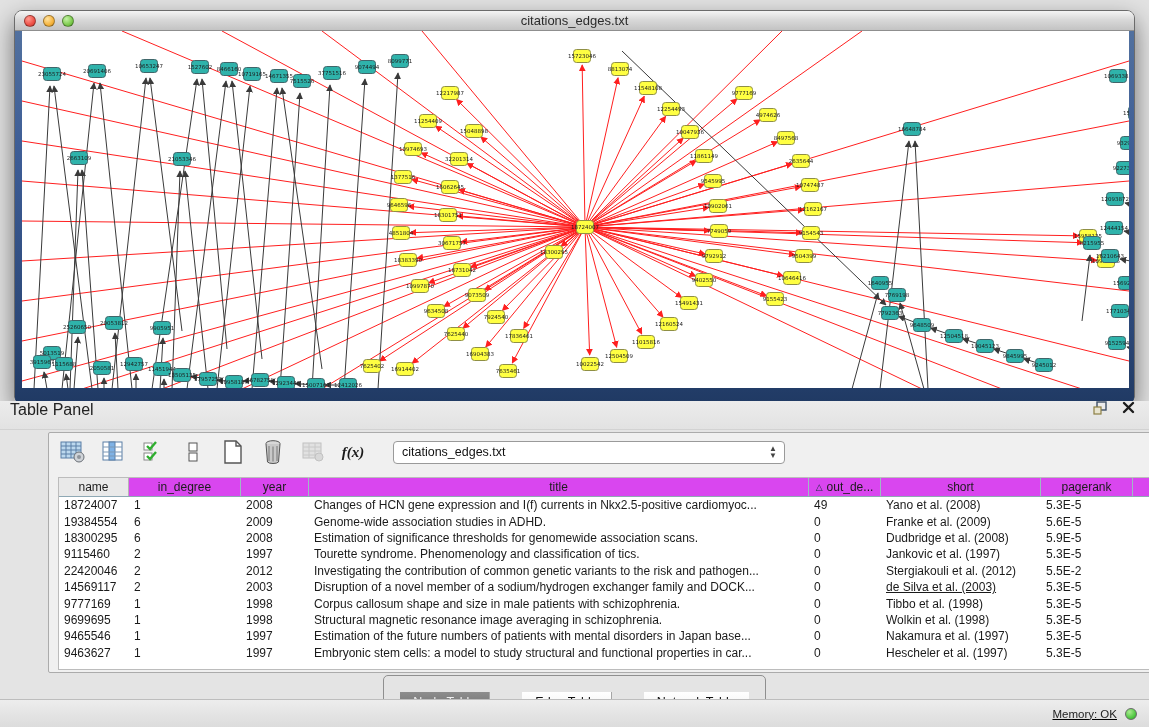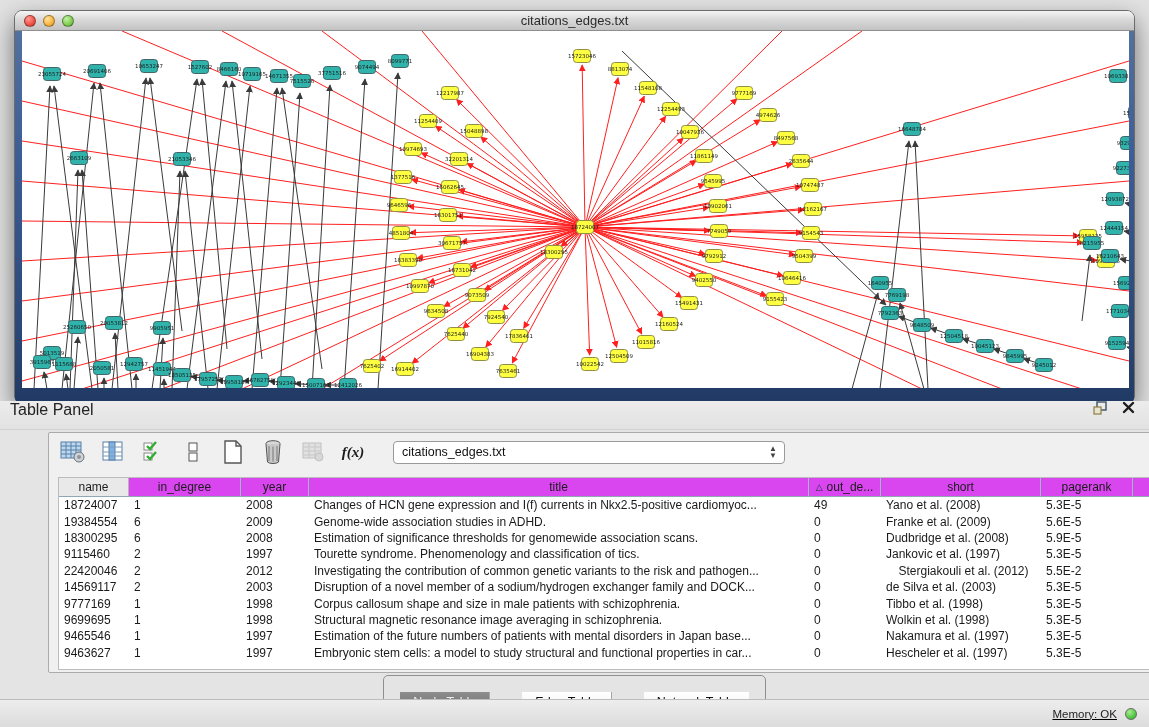--- a/index.html
+++ b/index.html
@@ -765,30 +765,30 @@
             <div class="tcell" style="width: 72px;">0</div>
             <div class="tcell" style="width: 160px;">Jankovic et al. (1997)</div>
             <div class="tcell" style="width: 92px;">5.3E-5</div>
           </div>
           <div class="trow">
             <div class="tcell" style="width: 70px;">22420046</div>
             <div class="tcell" style="width: 112px;">2</div>
             <div class="tcell" style="width: 68px;">2012</div>
             <div class="tcell" style="width: 500px;">Investigating the contribution of common genetic variants to the risk and pathogen...</div>
             <div class="tcell" style="width: 72px;">0</div>
-            <div class="tcell" style="width: 160px; text-align: center;">Stergiakouli et al. (2012)</div>
+            <div class="tcell" style="width: 160px;">Stergiakouli et al. (2012)</div>
             <div class="tcell" style="width: 92px;">5.5E-2</div>
           </div>
           <div class="trow">
             <div class="tcell" style="width: 70px;">14569117</div>
             <div class="tcell" style="width: 112px;">2</div>
             <div class="tcell" style="width: 68px;">2003</div>
             <div class="tcell" style="width: 500px;">Disruption of a novel member of a sodium/hydrogen exchanger family and DOCK...</div>
             <div class="tcell" style="width: 72px;">0</div>
-            <div class="tcell" style="width: 160px;">de Silva et al. (2003)</div>
+            <div class="tcell" style="width: 160px; text-decoration: underline;">de Silva et al. (2003)</div>
             <div class="tcell" style="width: 92px;">5.3E-5</div>
           </div>
           <div class="trow">
             <div class="tcell" style="width: 70px;">9777169</div>
             <div class="tcell" style="width: 112px;">1</div>
             <div class="tcell" style="width: 68px;">1998</div>
             <div class="tcell" style="width: 500px;">Corpus callosum shape and size in male patients with schizophrenia.</div>
             <div class="tcell" style="width: 72px;">0</div>
             <div class="tcell" style="width: 160px;">Tibbo et al. (1998)</div>
             <div class="tcell" style="width: 92px;">5.3E-5</div>

